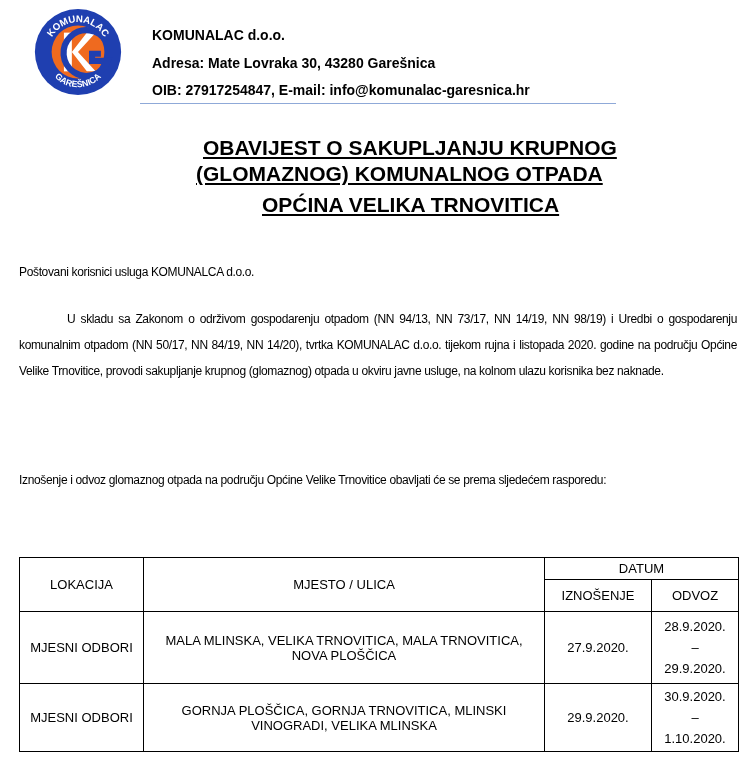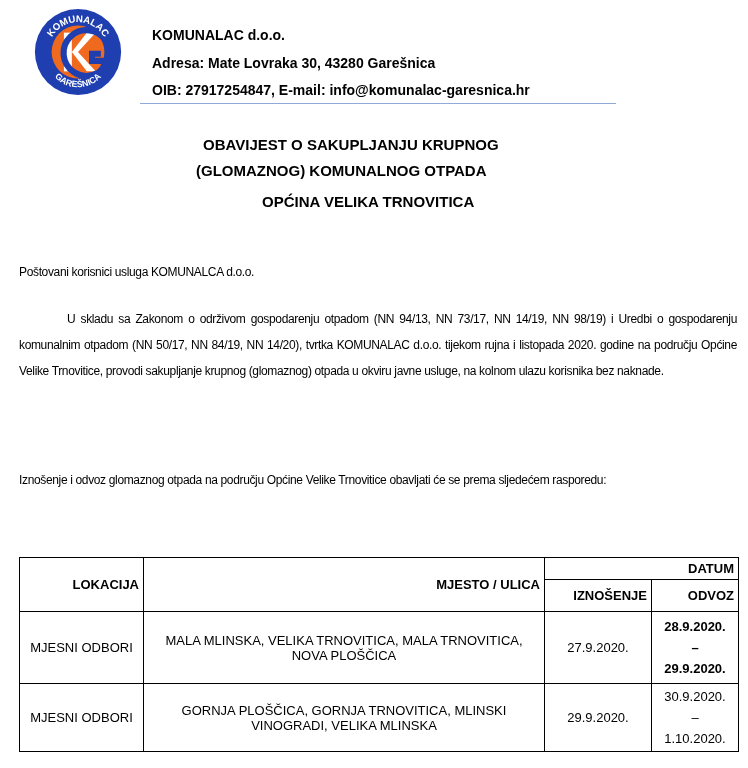--- a/index.html
+++ b/index.html
@@ -1,27 +1,27 @@
 <!DOCTYPE html>
 <html><head>
 <meta charset="utf-8">
 <style>
   html, body { margin:0; padding:0; background:#ffffff; }
   body { width:748px; height:768px; position:relative; overflow:hidden;
          font-family:"Liberation Sans", sans-serif; color:#000; }
   .logo { position:absolute; left:34px; top:8px; width:88px; height:88px; }
   .hdr { position:absolute; left:152px; font-size:14px; font-weight:bold; }
   .hdr-rule { position:absolute; left:140px; top:103px; width:476px; height:1px; background:#8fa9d8; }
-  .title { position:absolute; font-size:15px; font-weight:bold; white-space:nowrap; }
+  .title { position:absolute; font-size:21px; font-weight:bold; white-space:nowrap;text-decoration:underline; }
   .para { position:absolute; font-size:12px; line-height:26px; letter-spacing:-0.35px; }
   .justify { text-align:justify; }
   table { position:absolute; left:19px; top:557px; width:720px; border-collapse:collapse;
           font-size:13px; }
   td, th { border:1px solid #000; text-align:center; vertical-align:middle; padding:0 4px; }
-  th { font-weight:bold;text-align:right; }
+  th { font-weight:normal; }
   td.left { text-align:center; }
 </style>
 </head>
 <body>
 
 <svg class="logo" viewBox="0 0 100 100">
   <defs>
     <path id="arcTop" d="M 16 50 A 34 34 0 0 1 84 50"></path>
     <path id="arcBot" d="M 14 54 A 36 36 0 0 0 86 54"></path>
   </defs>
@@ -61,21 +61,21 @@
     <th colspan="2">DATUM</th>
   </tr>
   <tr style="height:32px;">
     <th style="width:98px;">IZNOŠENJE</th>
     <th style="width:78px;">ODVOZ</th>
   </tr>
   <tr style="height:72px;">
     <td>MJESNI ODBORI</td>
     <td class="left">MALA MLINSKA, VELIKA TRNOVITICA, MALA TRNOVITICA, NOVA PLOŠČICA</td>
     <td>27.9.2020.</td>
-    <td style="line-height:21px;font-weight:bold;">
+    <td style="line-height:21px;">
       <div>28.9.2020.</div>
       <div>–</div>
       <div>29.9.2020.</div>
     </td>
   </tr>
   <tr style="height:68px;">
     <td>MJESNI ODBORI</td>
     <td class="left">GORNJA PLOŠČICA, GORNJA TRNOVITICA, MLINSKI VINOGRADI, VELIKA MLINSKA</td>
     <td>29.9.2020.</td>
     <td style="line-height:21px;">

